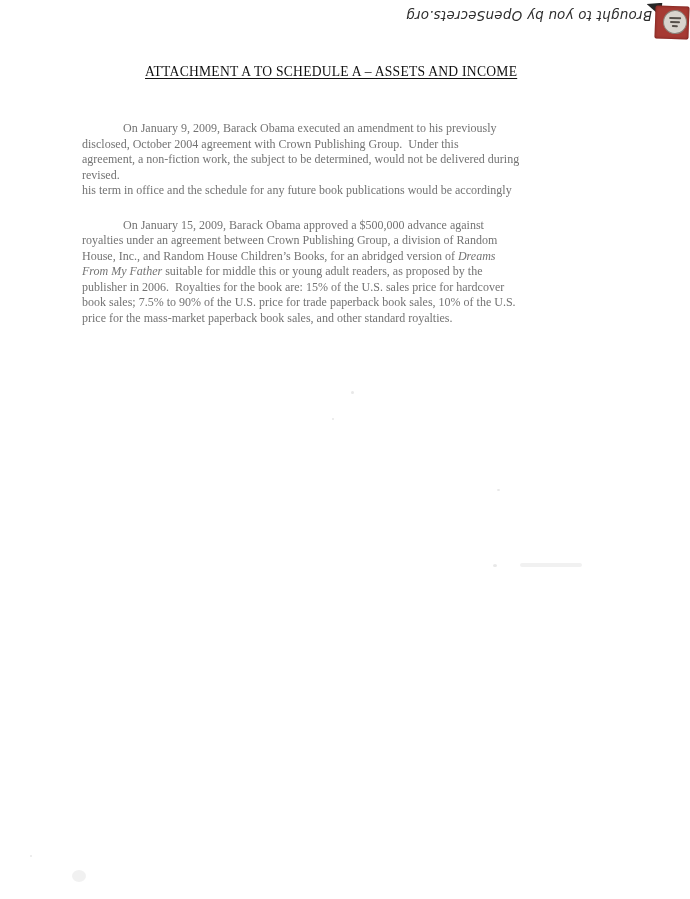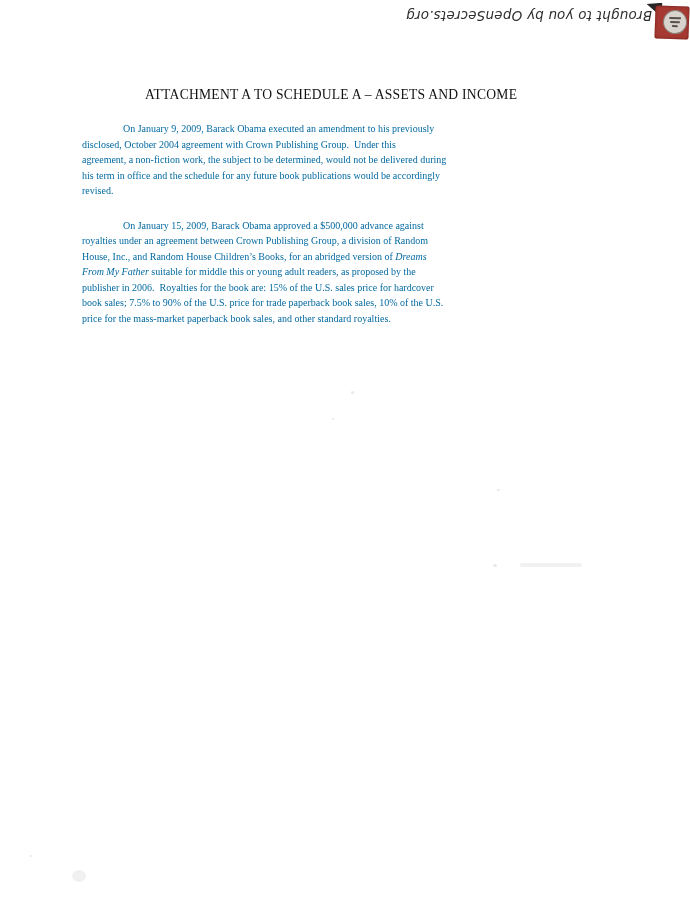--- a/index.html
+++ b/index.html
@@ -69,40 +69,41 @@
     background: #55504a;
     border-radius: 1px;
   }
   .logo-seal .tl1 { top: 6px; }
   .logo-seal .tl2 { top: 10px; left: 6px; right: 6px; }
   .logo-seal .tl3 { top: 14px; left: 8px; right: 8px; }
 
   
   .doc-title {
     position: absolute;
-    top: 87px;
+    top: 64px;
     left: 145px;
     margin: 0;
     font-size: 13.6px;
     font-weight: 500;
     letter-spacing: 0.25px;
+    text-decoration: underline;
     text-underline-offset: 2px;
     white-space: nowrap;
     color: #121212;
   }
 
   
   .doc-body {
     position: absolute;
     top: 121px;
     left: 82px;
     width: 560px;
-    font-size: 10px;
+    font-size: 12px;
     line-height: 15.5px;
-    color: #0369a1;
+    color: #737373;
   }
   .para { margin: 0; }
   .para + .para { margin-top: 19px; }
   .line { white-space: pre; }
   .line.first { text-indent: 41px; }
   .it { font-style: italic; }
 
   
   .speck {
     position: absolute;
@@ -132,22 +133,22 @@
     </div>
   </div>
 
   <h1 class="doc-title">ATTACHMENT A TO SCHEDULE A – ASSETS AND INCOME</h1>
 
   <div class="doc-body" id="doc-body">
       <div class="para">
         <div class="line first"><span>On January 9, 2009, Barack Obama executed an amendment to his previously</span></div>
         <div class="line"><span>disclosed, October 2004 agreement with Crown Publishing Group.  Under this</span></div>
         <div class="line"><span>agreement, a non-fiction work, the subject to be determined, would not be delivered during</span></div>
+        <div class="line"><span>revised.</span></div>
         <div class="line"><span>his term in office and the schedule for any future book publications would be accordingly</span></div>
-        <div class="line"><span>revised.</span></div>
       </div>
       <div class="para">
         <div class="line first"><span>On January 15, 2009, Barack Obama approved a $500,000 advance against</span></div>
         <div class="line"><span>royalties under an agreement between Crown Publishing Group, a division of Random</span></div>
         <div class="line"><span>House, Inc., and Random House Children’s Books, for an abridged version of </span><span class="it">Dreams</span></div>
         <div class="line"><span class="it">From My Father</span><span> suitable for middle this or young adult readers, as proposed by the</span></div>
         <div class="line"><span>publisher in 2006.  Royalties for the book are: 15% of the U.S. sales price for hardcover</span></div>
         <div class="line"><span>book sales; 7.5% to 90% of the U.S. price for trade paperback book sales, 10% of the U.S.</span></div>
         <div class="line"><span>price for the mass-market paperback book sales, and other standard royalties.</span></div>
       </div>

